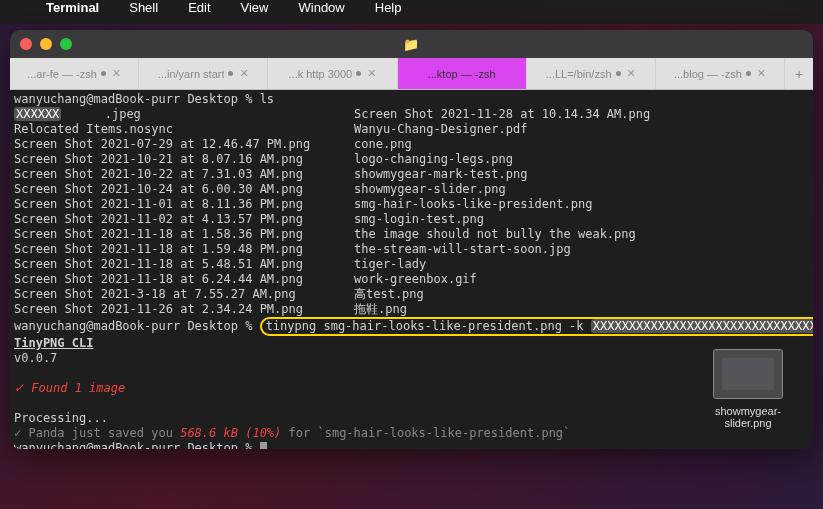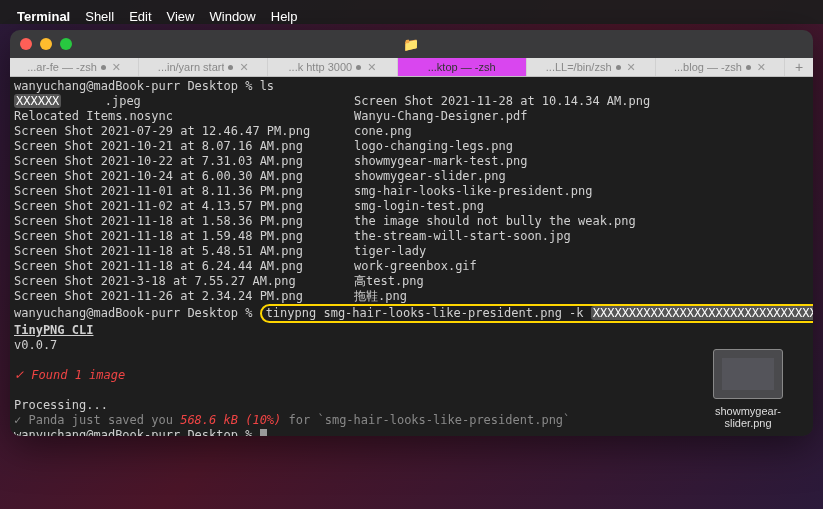--- a/index.html
+++ b/index.html
@@ -5,22 +5,22 @@
 * { margin: 0; padding: 0; box-sizing: border-box; }
 body {
   width: 823px; height: 509px;
   font-family: -apple-system, BlinkMacSystemFont, "Helvetica Neue", sans-serif;
   background: linear-gradient(135deg, #2b1a3a 0%, #4a1528 50%, #2b1a3a 100%);
   overflow: hidden;
 }
 .menubar {
   height: 24px;
   background: rgba(30,30,30,0.9);
-  display: flex; align-items: flex-end;
-  padding: 0 2px; gap: 15px;
+  display: flex; align-items: flex-start;
+  padding: 0 16px; gap: 30px;
   color: #fff; font-size: 13px; font-weight: 500;
 }
 .apple-logo { font-size: 14px; }
 .menubar .bold { font-weight: 700; }
 .window {
   margin: 6px 10px 0 10px;
   border-radius: 10px;
   overflow: hidden;
   box-shadow: 0 10px 40px rgba(0,0,0,0.5);
 }
@@ -37,21 +37,21 @@
 .yellow { background: #febc2e; }
 .green { background: #28c840; }
 .window-title {
   position: absolute; left: 0; right: 0;
   text-align: center;
   color: #ddd; font-size: 13px;
   display: flex; align-items: center; justify-content: center; gap: 6px;
 }
 .folder-icon { color: #5ac8fa; font-size: 13px; }
 .tabbar {
-  height: 19px;
+  height: 32px;
   background: #ececec;
   display: flex;
   border-bottom: 1px solid #bfbfbf;
 }
 .tab {
   flex: 1;
   display: flex; align-items: center; justify-content: center;
   font-size: 11px; color: #888;
   border-right: 1px solid #d0d0d0;
   background: #e0e0e0;

